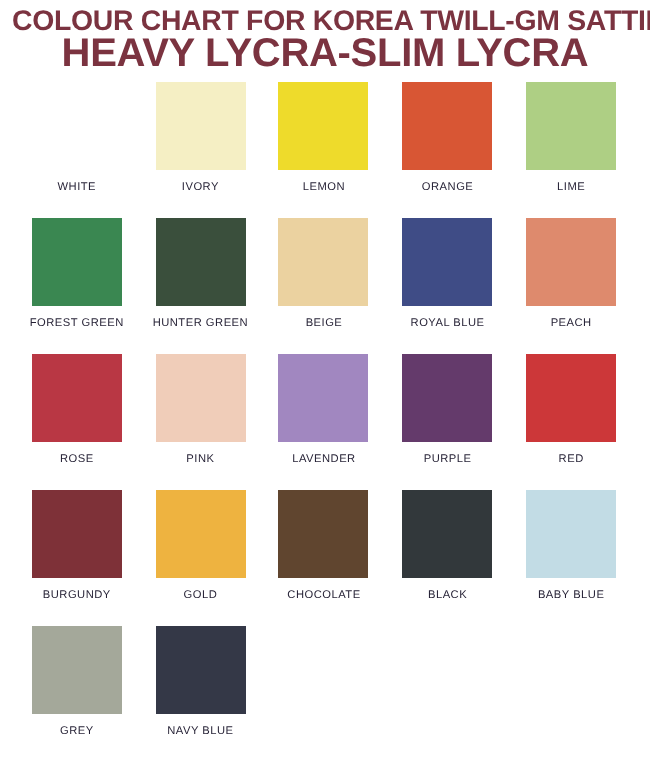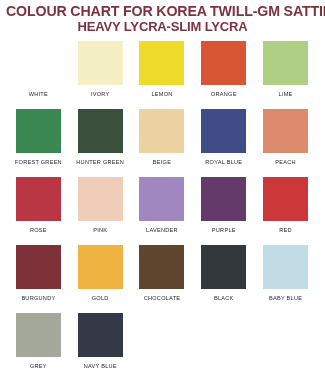--- a/index.html
+++ b/index.html
@@ -37,21 +37,21 @@
     font-size: 14.5px;
     line-height: 16px;
     letter-spacing: -0.15px;
     color: #7b3340;
     white-space: nowrap;
   }
   .title-line.line1 {
     font-size: 14.2px;
   }
   .title-line.line2 {
-    font-size: 13px;
+    font-size: 20px;
   }
 
   
   .grid {
     margin-top: 4px;
     padding: 0 8px;
     box-sizing: border-box;
   }
   .swatch-row {
     display: flex;

